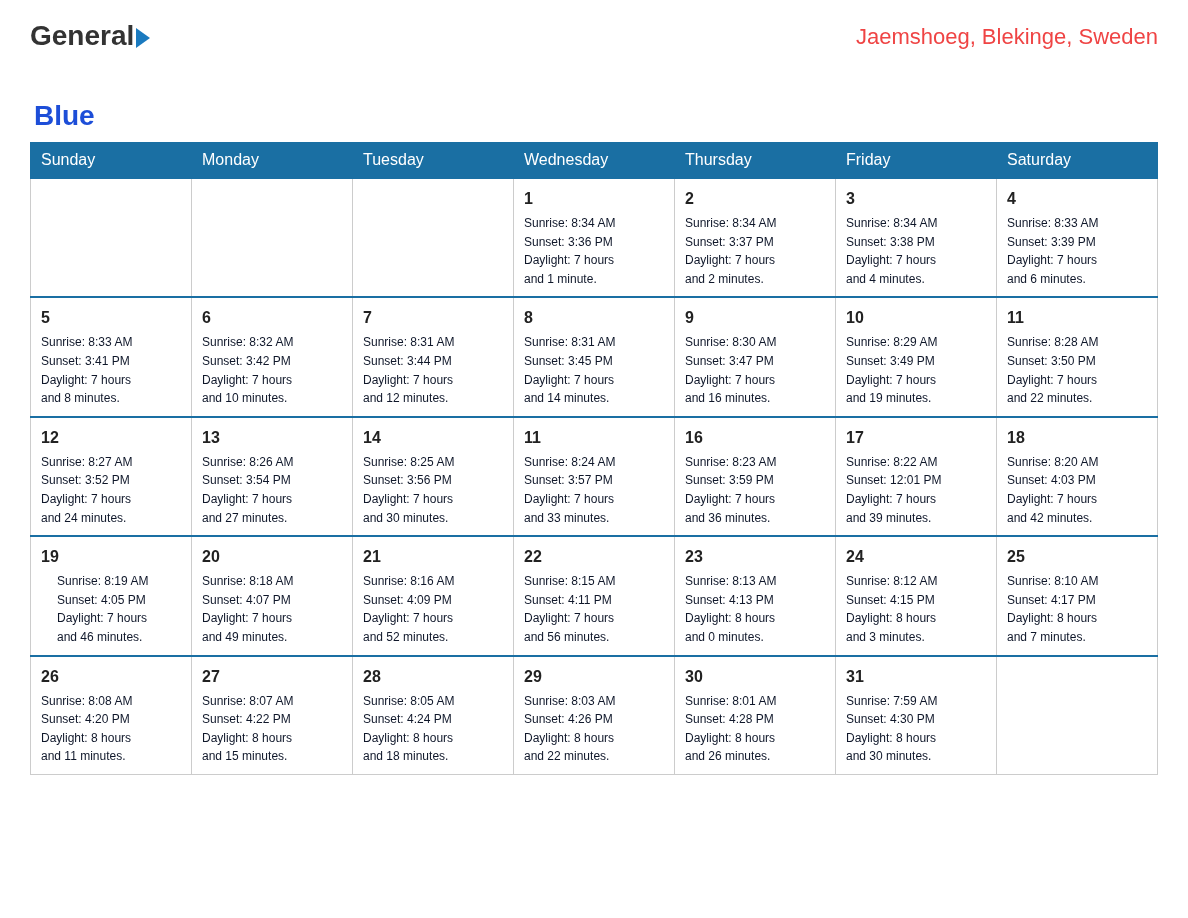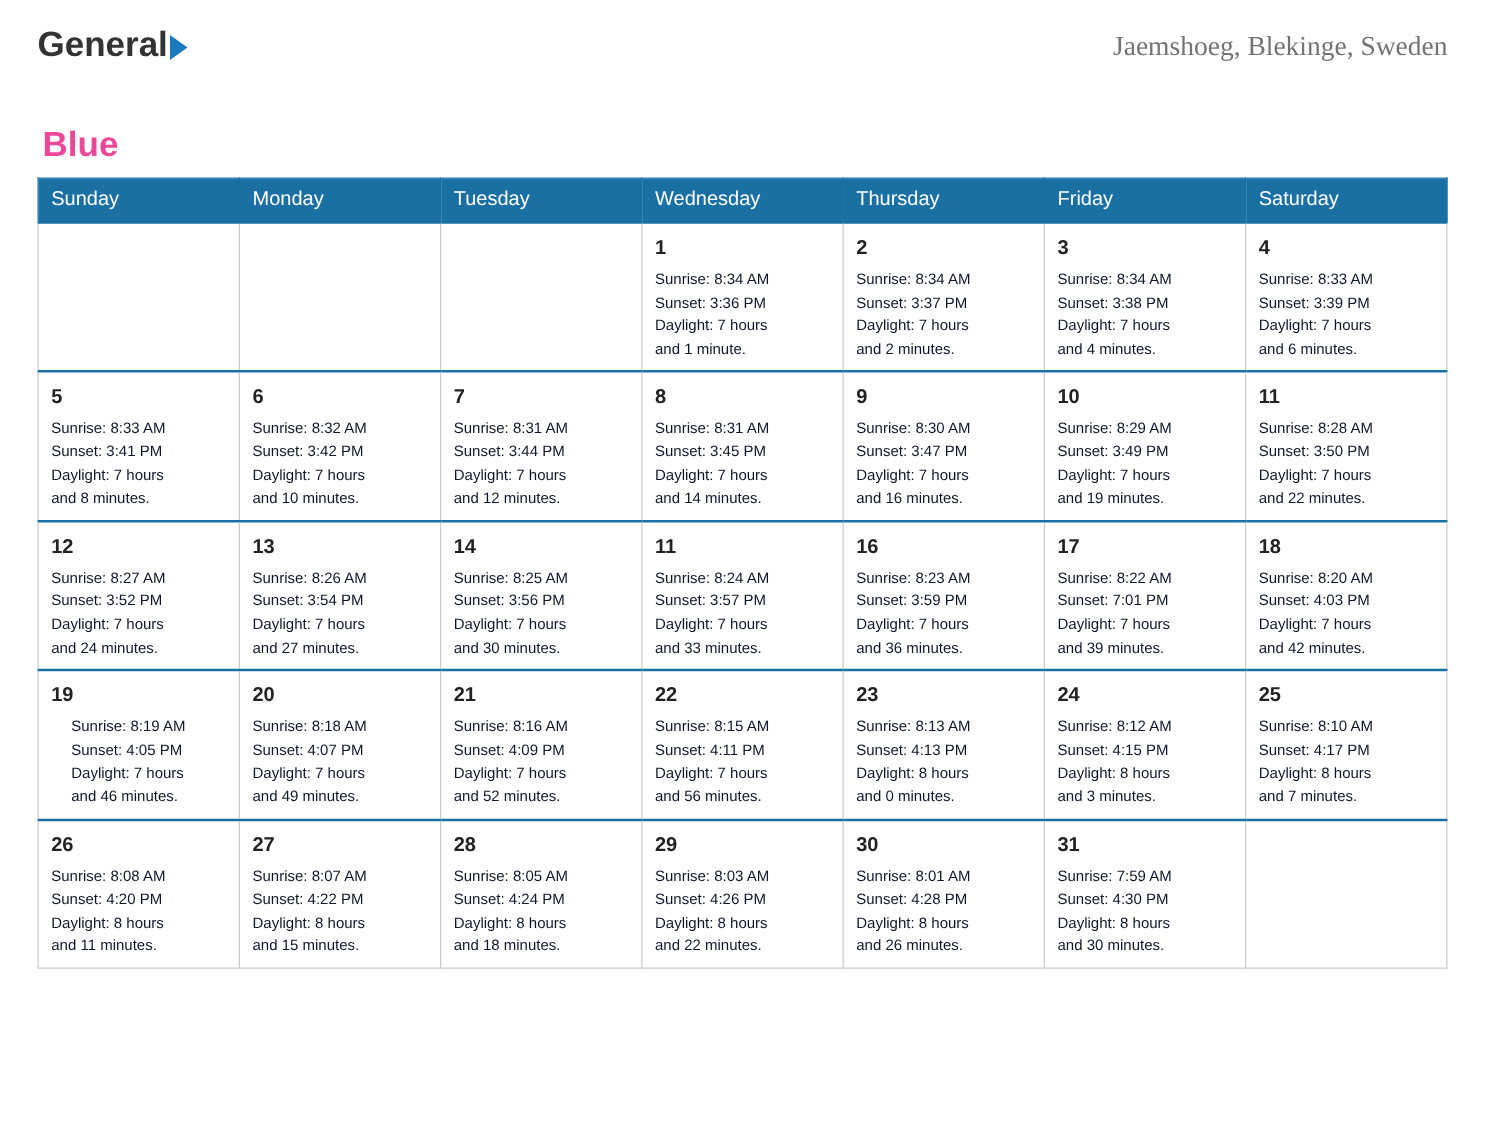--- a/index.html
+++ b/index.html
@@ -26,21 +26,21 @@
       height: 0;
       border-left: 14px solid #1a7abf;
       border-top: 10px solid transparent;
       border-bottom: 10px solid transparent;
       margin-top: 4px;
       margin-left: 2px;
     }
     .logo-text-blue {
       font-size: 28px;
       font-weight: bold;
-      color: #ec4899;
+      color: #1d4ed8;
       margin-left: 4px;
     }
     .logo-block {
       display: flex;
       flex-direction: column;
       align-items: flex-start;
       gap: 48px;
     }
     .logo-line1 {
       display: flex;
@@ -50,23 +50,22 @@
       text-align: right;
     }
     .calendar-title {
       font-size: 52px;
       font-weight: bold;
       color: #222;
       line-height: 1.1;
     }
     .calendar-subtitle {
       font-size: 22px;
-      color: #737373;
+      color: #ef4444;
       margin-top: 4px;
-      font-family: Liberation Serif, serif;
     }
     .calendar-table {
       width: 100%;
       border-collapse: collapse;
       margin-top: 10px;
     }
     .calendar-table th {
       background-color: #1a6fa3;
       color: #fff;
       font-size: 16px;
@@ -249,21 +248,21 @@
         <td>
           <span class="day-number">16</span>
           <div class="day-info" style="white-space: pre-line;">Sunrise: 8:23 AM
 Sunset: 3:59 PM
 Daylight: 7 hours
 and 36 minutes.</div>
         </td>
         <td>
           <span class="day-number">17</span>
           <div class="day-info" style="white-space: pre-line;">Sunrise: 8:22 AM
-Sunset: 7:01 PM
+Sunset: 12:01 PM
 Daylight: 7 hours
 and 39 minutes.</div>
         </td>
         <td>
           <span class="day-number">18</span>
           <div class="day-info" style="white-space: pre-line;">Sunrise: 8:20 AM
 Sunset: 4:03 PM
 Daylight: 7 hours
 and 42 minutes.</div>
         </td>

